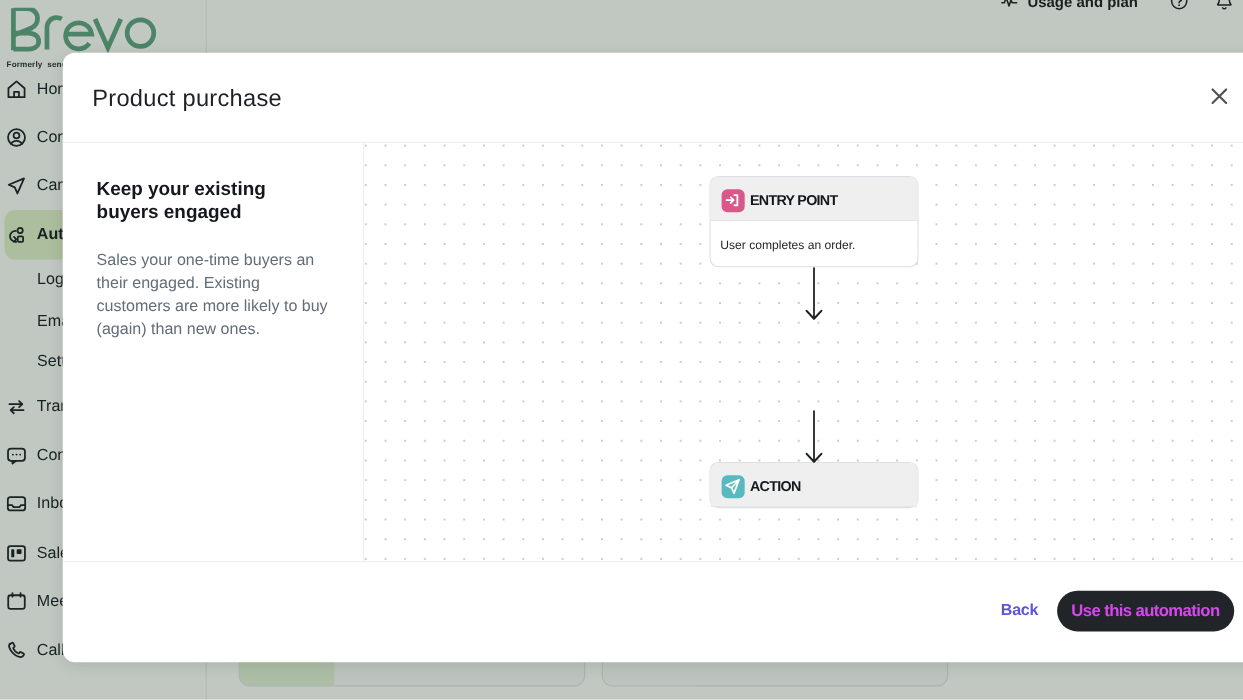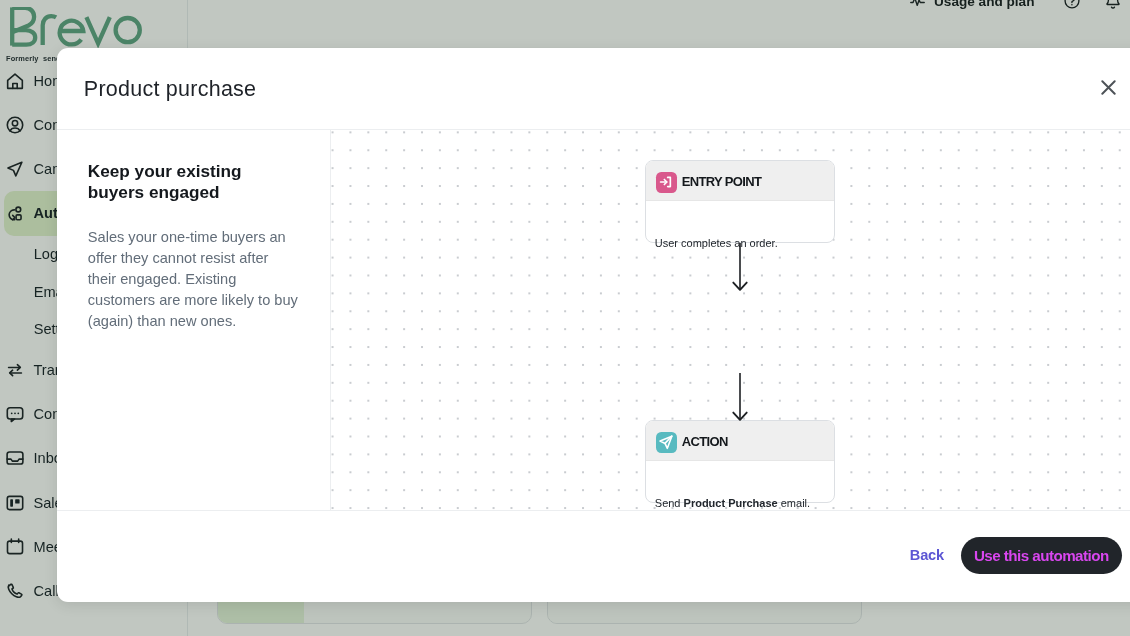--- a/index.html
+++ b/index.html
@@ -45,21 +45,21 @@
 
   .canvas { position:absolute; left:274px; top:0; width:831px; height:380px;
     background-image: radial-gradient(circle, #c9ccd0 1.0px, rgba(0,0,0,0) 1.12px);
     background-size: 17.9px 17.9px; background-position: 10.5px -6.6px; }
 
   .node { position:absolute; width:190px; background:#fff; border:1px solid #dcdfe3; border-radius:8px; }
   .node-head { position:relative; height:40px; background:#efefef; border-bottom:1px solid #e6e6e6; border-radius:7px 7px 0 0;padding-left:36px; }
   .node-ic { position:absolute; left:10.5px; top:11px; width:20.5px; height:20.8px; border-radius:5.2px; }
   .node-t { position:absolute; left:36px; top:13px; font-size:13px; font-weight:bold; letter-spacing:-0.65px; color:#14181c; }
   .node-body { position:relative; height:41px; font-size:11px; color:#22272d; }
-  .node-body span { position:absolute; left:9px; top:16px; white-space:nowrap;margin-top:20px;}
+  .node-body span { position:absolute; left:9px; top:16px; white-space:nowrap;}
   .node-body b { font-weight:bold; }
 
   .arrow { position:absolute; }
 
   .modal-foot { position:absolute; left:0; top:0; width:1105px; height:553px; pointer-events:none;}
   .modal-foot button { pointer-events:auto; }
   .btn-back { position:absolute; left:841px; top:491px; background:none; border:none; font-size:14.6px; letter-spacing:-0.2px; color:#5c56d4; font-weight:bold; padding:8px 12px; cursor:pointer; font-family:inherit;text-align:right;}
   .btn-use { position:absolute; left:904px; top:489px; background:#21252a; color:#d946ef; border:none; border-radius:20px; font-size:15.2px; letter-spacing:-0.55px; font-weight:bold; width:161px; height:37px; cursor:pointer; font-family:inherit;}
 </style>
 </head>
@@ -209,21 +209,20 @@
     </div>
     <svg class="close" viewBox="0 0 16 16" fill="none" stroke="#4d5257" stroke-width="2.1" stroke-linecap="round">
         <path d="M1.4 1.4 14.6 14.6M14.6 1.4 1.4 14.6"></path>
       </svg>
 
     <div class="modal-body">
       <div class="left-pane">
         <div class="lp-title">Keep your existing buyers engaged</div>
         <div class="lp-text">
             <div>Sales your one-time buyers an</div>
-            <div>offer they cannot resist after</div>
             <div>their engaged. Existing</div>
             <div>customers are more likely to buy</div>
             <div>(again) than new ones.</div>
           </div>
       </div>
       <div class="canvas">
         <div class="node" id="n0" style="left:314px;top:30px">
           <div class="node-head">
             <div class="node-ic" style="background:#d9588c">
               <svg width="20" height="20" viewBox="0 0 24 24" fill="none" stroke="#fff" stroke-width="2" stroke-linecap="round" stroke-linejoin="round">
@@ -241,23 +240,20 @@
         <div class="node" id="n2" style="left:314px;top:290px">
           <div class="node-head">
             <div class="node-ic" style="background:#58bac0">
               <svg width="20" height="20" viewBox="0 0 24 24" fill="none" stroke="#fff" stroke-width="1.9" stroke-linejoin="round" stroke-linecap="round">
                   <path d="M19 5 4.9 10.9l5.9 2.8 2.8 5.9L19 5Z"></path>
                   <path d="M10.8 13.7 19 5"></path>
                 </svg>
             </div>
             <div class="node-t">ACTION</div>
           </div>
-          <div class="node-body">
-              <span><i style="font-style:normal">Send </i><b>Product Purchase</b><i style="font-style:normal"> email.</i></span>
-            </div>
         </div>
 
         <svg class="arrow" style="left:398px;top:113px" width="30" height="52" viewBox="0 0 30 52">
             <path d="M11 0v46" stroke="#1d2023" stroke-width="1.6" fill="none"></path>
             <path d="M4.3 39.6 11 46.8l6.7-7.2" stroke="#1d2023" stroke-width="1.9" fill="none" stroke-linecap="round" stroke-linejoin="round"></path>
           </svg>
         <svg class="arrow" style="left:398px;top:243px" width="30" height="52" viewBox="0 0 30 52">
             <path d="M11 0v46" stroke="#1d2023" stroke-width="1.6" fill="none"></path>
             <path d="M4.3 39.6 11 46.8l6.7-7.2" stroke="#1d2023" stroke-width="1.9" fill="none" stroke-linecap="round" stroke-linejoin="round"></path>
           </svg>

